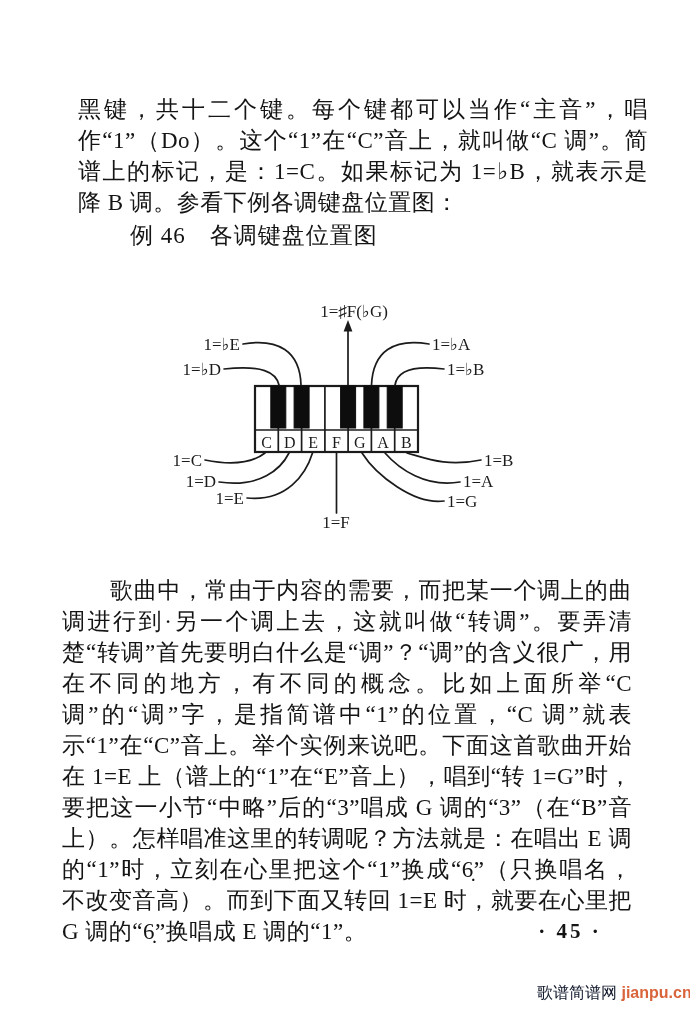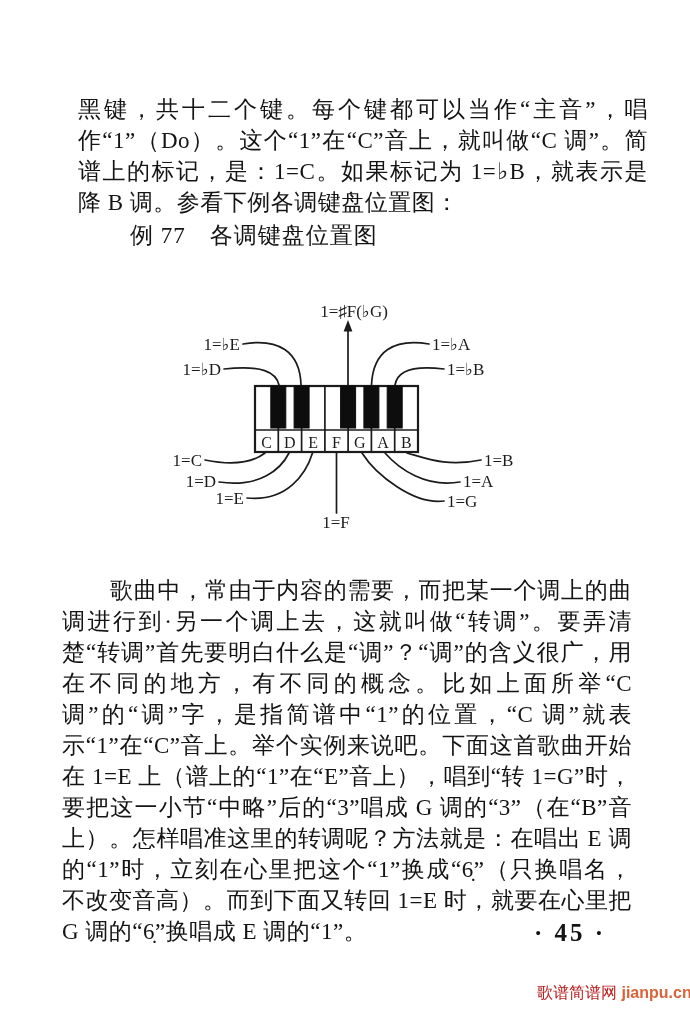--- a/index.html
+++ b/index.html
@@ -23,29 +23,29 @@
   .caption {
     left: 130px; top: 221px; width: 500px;
     font-size: 23px; line-height: 30px;
     letter-spacing: 1px;
   }
   .diagram { left: 40px; top: 295px; }
   .p2 { left: 62px; top: 575px; width: 570px; }
   .p2-inner { text-indent: 48px; }
   .page-number {
     left: 520px; top: 919px; width: 100px;
-    font-size: 25px; font-weight: bold;
+    font-size: 21px; font-weight: bold;
     text-align: center; letter-spacing: 3px;
   }
   .watermark {
     left: 537px; top: 983px;
     font-family: "Liberation Sans", "DejaVu Sans", sans-serif;
     font-size: 16px; white-space: nowrap;
   }
-  .wm-name { color: #b91c1c; }
+  .wm-name { color: #0f172a; }
   .wm-url  { color: #d9633a; font-weight: bold; }
 
   
   .stroke { stroke: #1b1b1b; stroke-width: 1.7; fill: none; stroke-linecap: round; }
   .kb-outline { fill: #ffffff; stroke: #1b1b1b; stroke-width: 2.2; }
   .black-key { fill: #0d0d0d; stroke: #0d0d0d; }
   .klabel {
     font-family: "Liberation Serif", "DejaVu Serif", serif;
     font-size: 17px; fill: #1b1b1b;
   }
@@ -54,21 +54,21 @@
     font-size: 16px; fill: #1b1b1b;
   }
   .arrowhead { fill: #1b1b1b; stroke: none; }
 </style>
 </head>
 <body>
 
 <div class="abs para p1">黑键，共十二个键。每个键都可以当作“主音”，唱作“1”（Do）。这个“1”在“C”音上，就叫做“C 调”。简谱上的标记，是：1=C。如果标记为 1=♭B，就表示是降 B 调。参看下例各调键盘位置图：</div>
 
 <div class="abs caption">
-  <span>例 77　各调键盘位置图</span>
+  <span>例 46　各调键盘位置图</span>
 </div>
 
 <svg class="abs diagram" width="610" height="250" viewBox="0 0 610 250">
 
   <path class="stroke" d="M 308 34 L 308 90"></path>
   <polygon class="arrowhead" points="308,25 303.6,36.5 312.4,36.5"></polygon>
   <path class="stroke" d="M 203 49 C 238 43, 260 56, 261 90"></path>
   <path class="stroke" d="M 184 74 C 222 70, 236 77, 239 90"></path>
   <path class="stroke" d="M 389 49 C 354 43, 333 56, 331.5 90"></path>
   <path class="stroke" d="M 404 74 C 372 70, 357 77, 355 90"></path>

